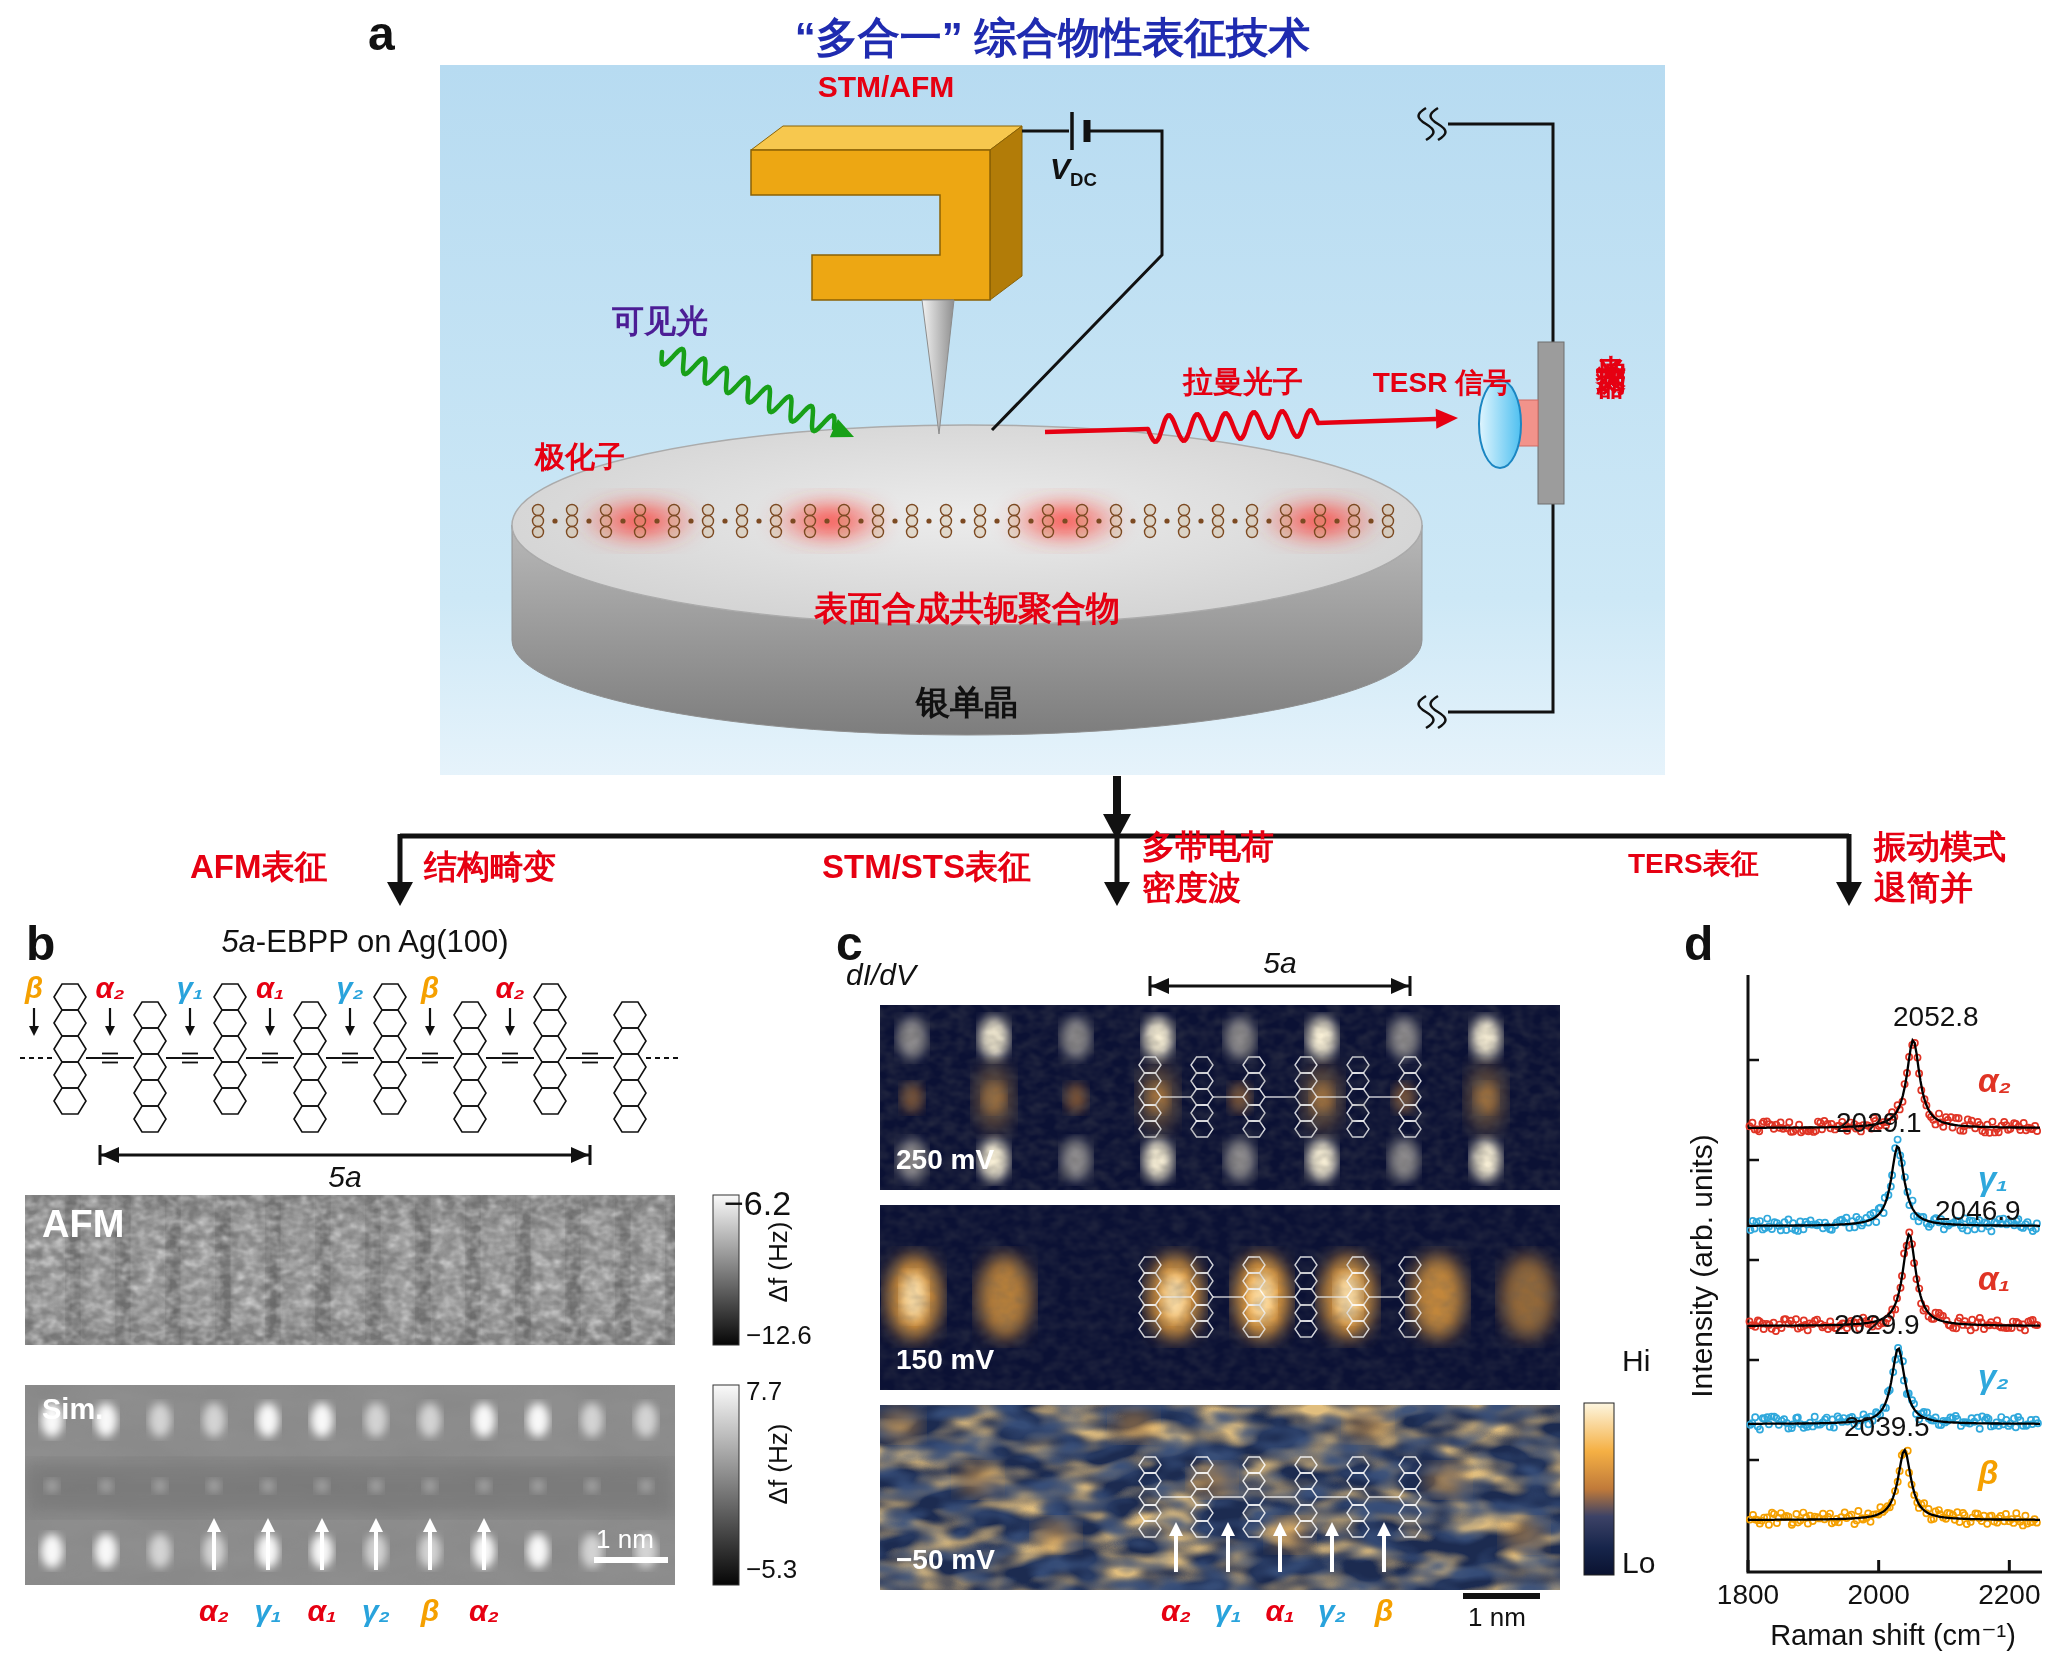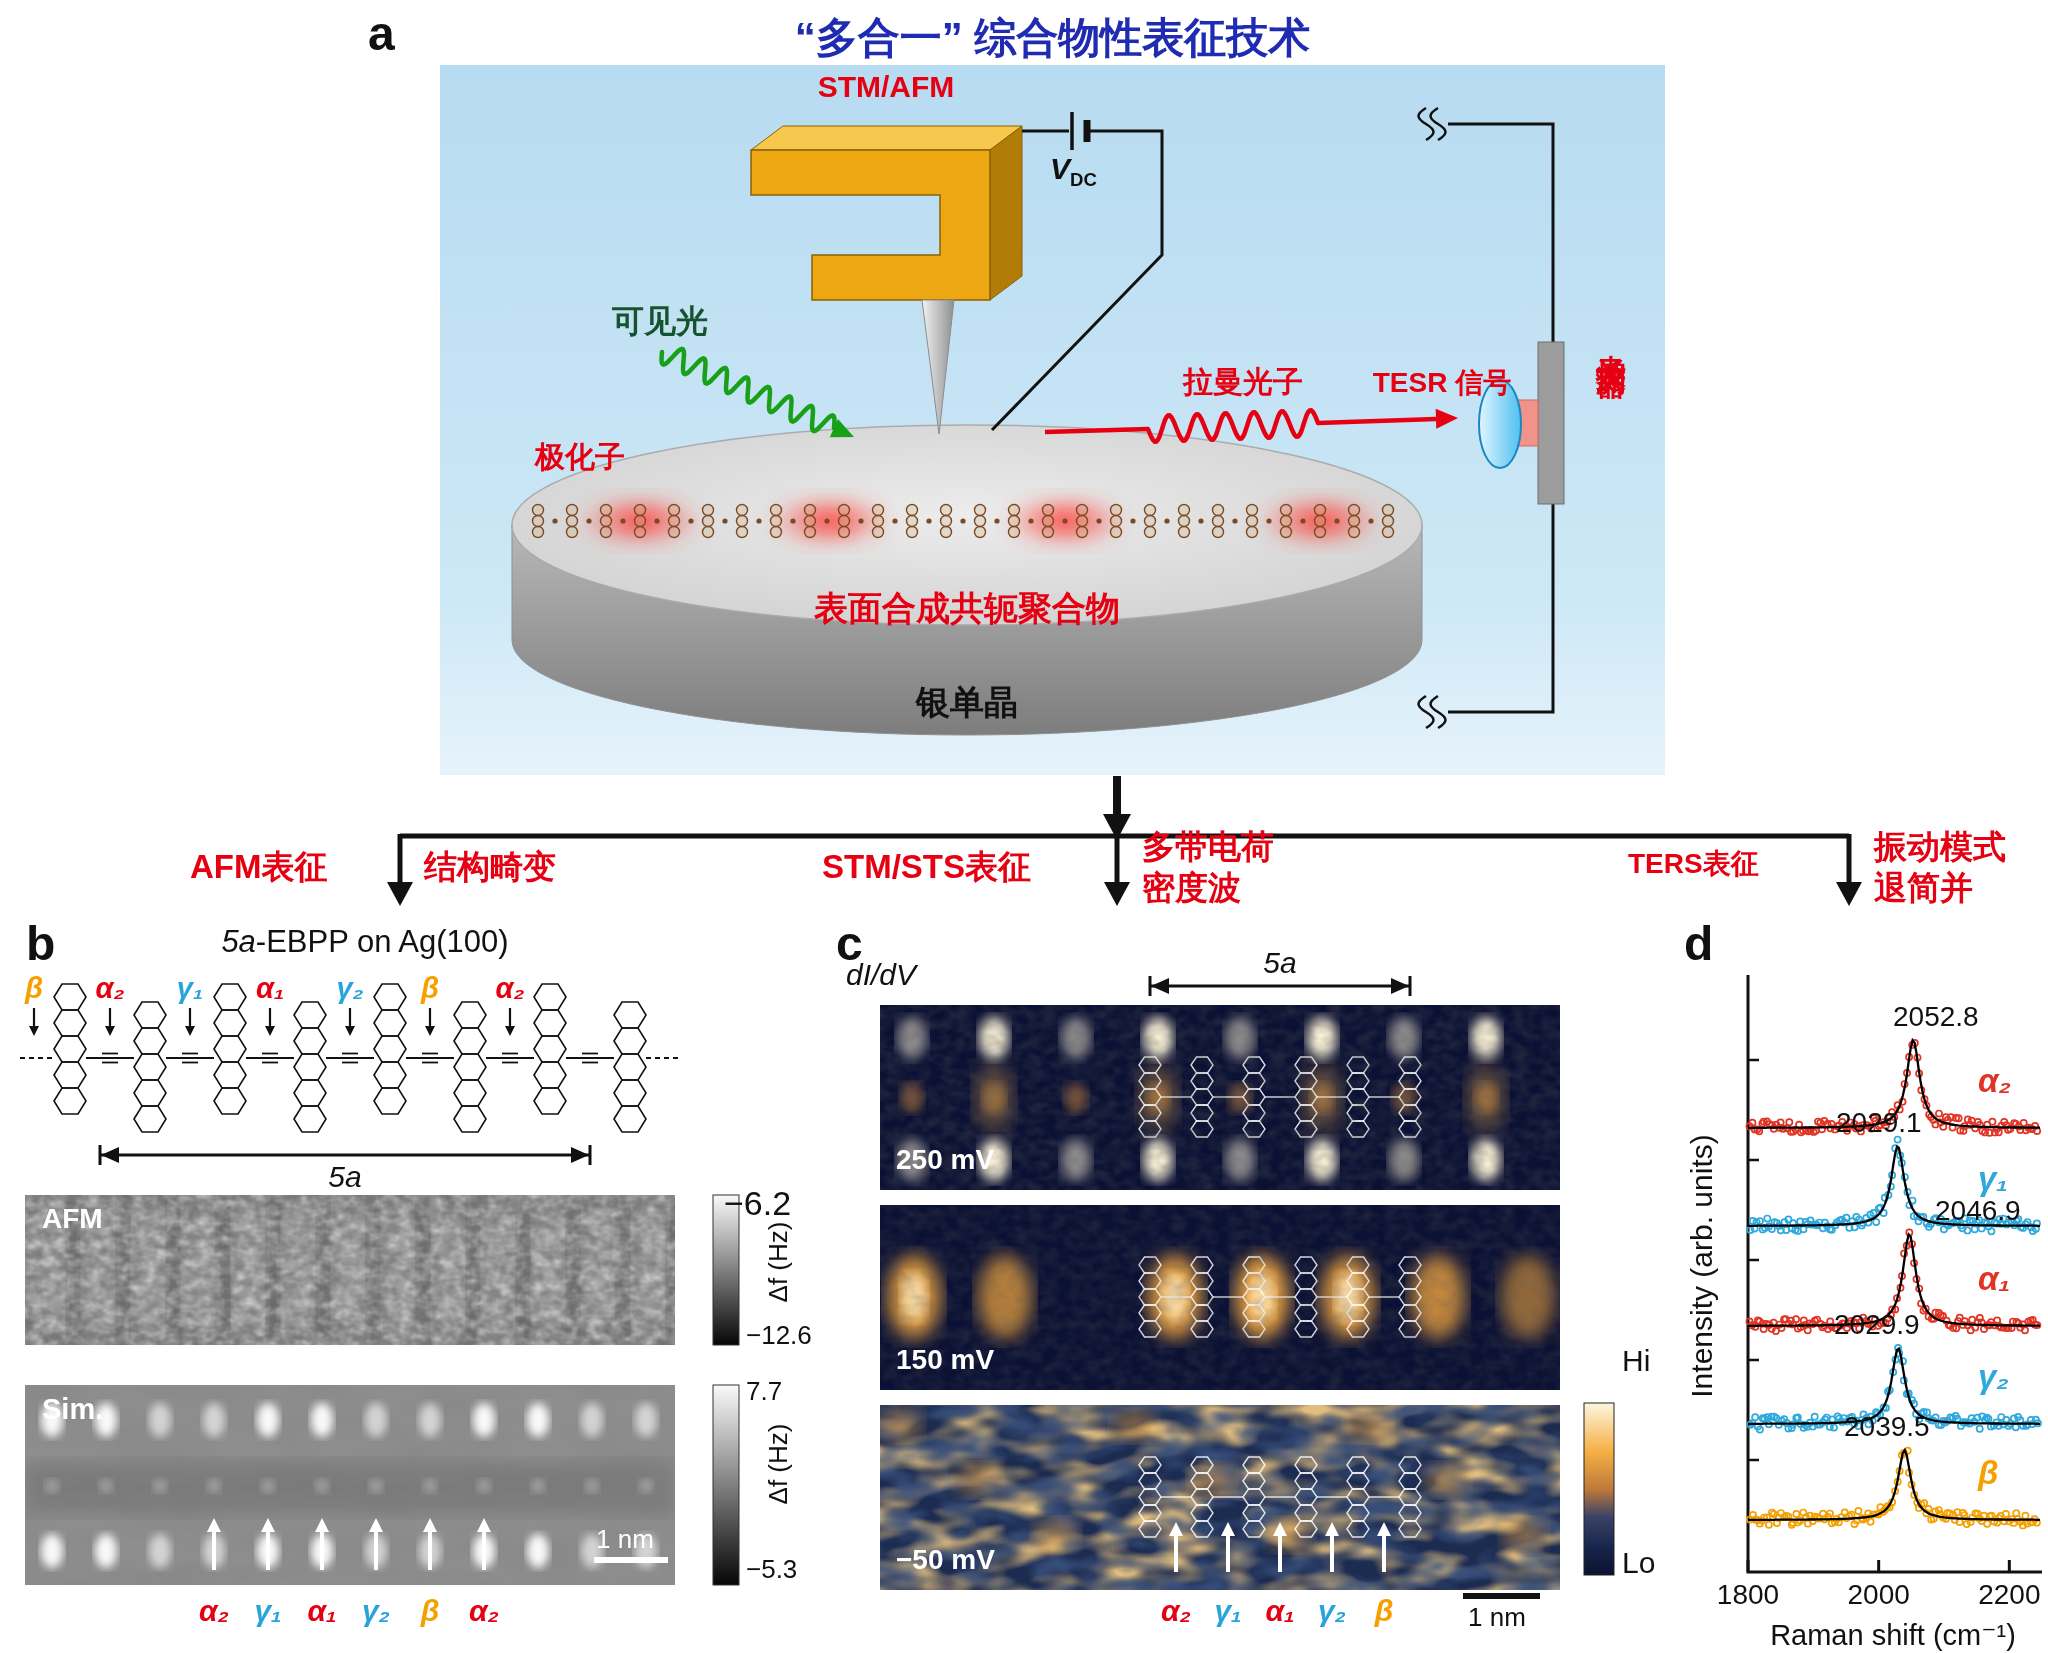--- a/index.html
+++ b/index.html
@@ -2,21 +2,21 @@
 <html><head>
 <meta charset="utf-8">
 <style>
   *{margin:0;padding:0;box-sizing:border-box}
   html,body{width:2048px;height:1653px}
   body{position:relative;background:#fff;font-family:"Liberation Sans","DejaVu Sans",sans-serif;overflow:hidden;color:#111}
   .abs{position:absolute}
   .b{font-weight:bold}
   .i{font-style:italic}
   .red{color:#e60012}
-  .green{color:#14532d}
+  .green{color:#4c1d95}
   .navy{color:#1f2bb0}
   .w{color:#fff}
   .ctr{transform:translateX(-50%)}
   .tc{text-align:center}
   .tr{}
   .rot{transform:translate(-50%,-50%) rotate(-90deg);white-space:nowrap}
   .vert{writing-mode:vertical-rl;letter-spacing:4px}
   sub{font-size:0.62em}
   #art{position:absolute;left:0;top:0}
   #art text{font-family:"Liberation Sans","DejaVu Sans",sans-serif}
@@ -1293,21 +1293,21 @@
     <div>密度波</div>
 </div>
 <div class="abs tr b red" style="left:1628px;top:845px;width:200px;font-size:28px">TERS表征</div>
 <div class="abs b red" style="left:1874px;top:826px;font-size:33px;line-height:41px">
   <div>振动模式</div>
     <div>退简并</div>
 </div>
 
 <div class="abs tc" style="left:200px;top:924px;width:330px;font-size:31px"><span class="i">5a</span><span>-EBPP on Ag(100)</span></div>
 <div class="abs tc i" style="left:310px;top:1160px;width:70px;font-size:30px">5a</div>
-<div class="abs b w" style="left:42px;top:1203px;font-size:28px">AFM</div>
+<div class="abs b w" style="left:42px;top:1203px;font-size:38px">AFM</div>
 <div class="abs b w" style="left:42px;top:1393px;font-size:29px">Sim.</div>
 <div class="abs" style="left:724px;top:1184px;font-size:34px">−6.2</div>
 <div class="abs" style="left:746px;top:1320px;font-size:26px">−12.6</div>
 <div class="abs rot" style="left:778px;top:1262px;font-size:26px">Δf (Hz)</div>
 <div class="abs" style="left:746px;top:1376px;font-size:26px">7.7</div>
 <div class="abs" style="left:746px;top:1554px;font-size:26px">−5.3</div>
 <div class="abs rot" style="left:778px;top:1464px;font-size:26px">Δf (Hz)</div>
 <div class="abs w" style="left:596px;top:1524px;font-size:26px">1 nm</div>
 
 <div class="abs i" style="left:846px;top:958px;font-size:30px">dI/dV</div>

